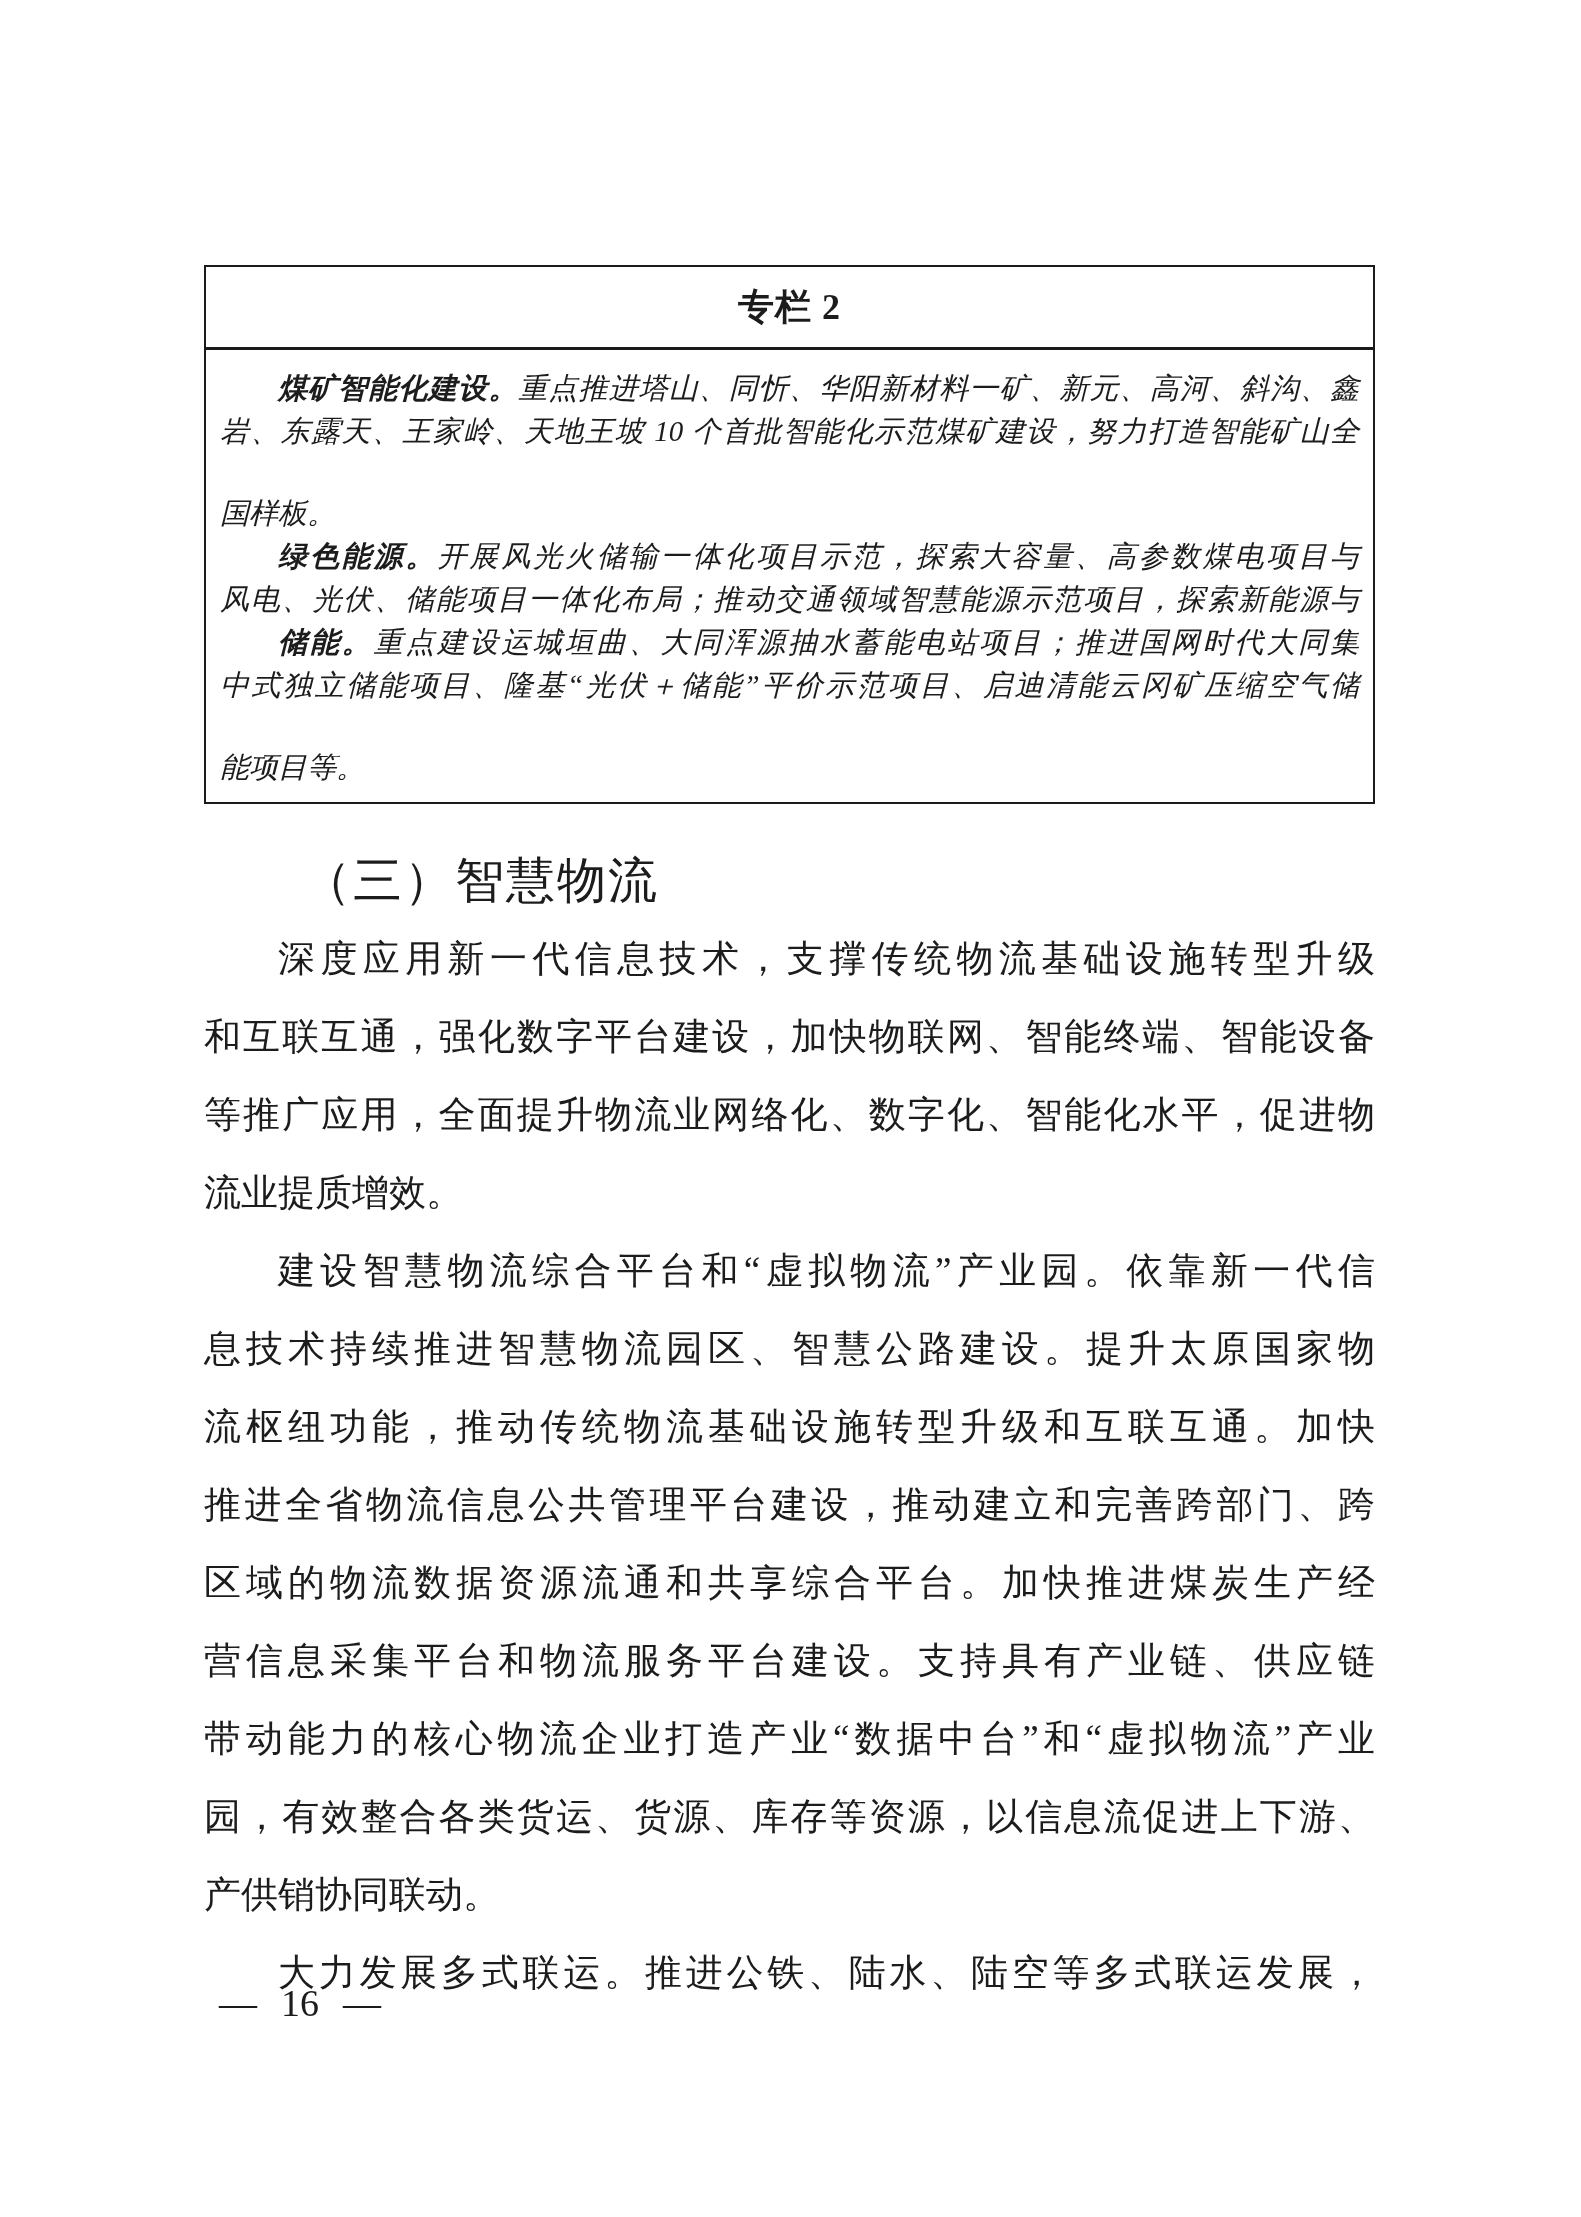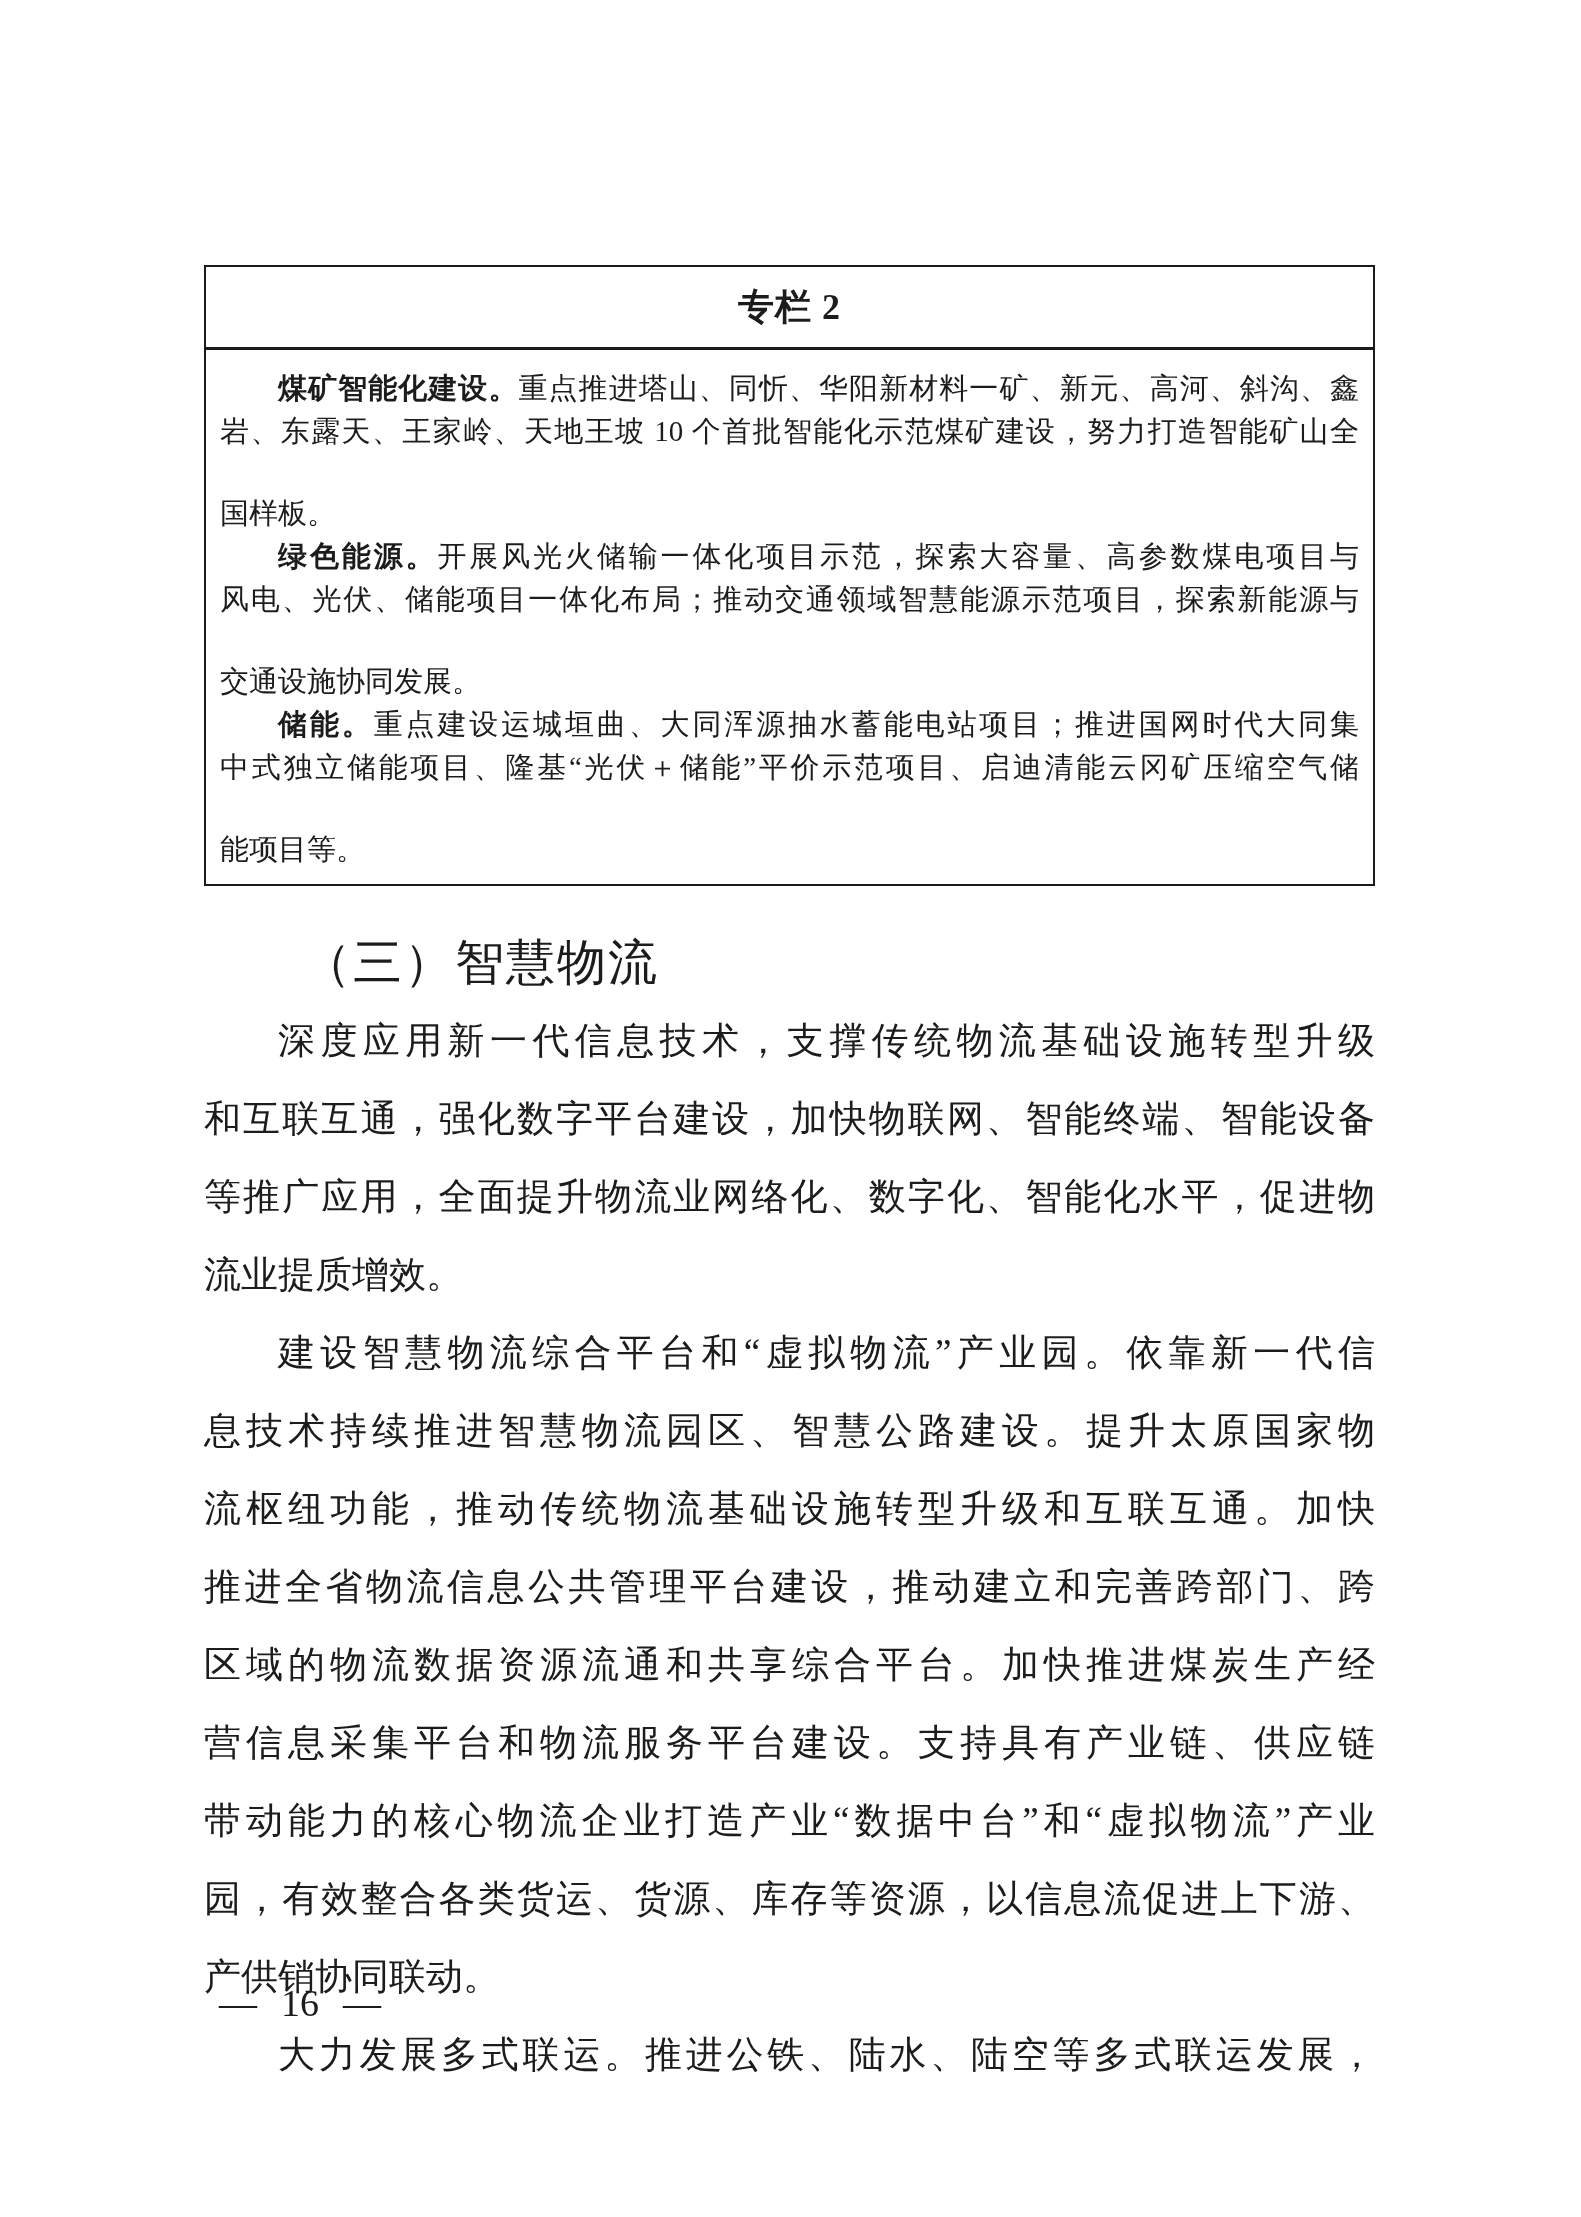--- a/index.html
+++ b/index.html
@@ -38,20 +38,21 @@
     letter-spacing: 1px;
   }
   .callout-body {
     padding: 17px 14px 13px 14px;
     font-size: 29px;
     line-height: 43px;
   }
   .cline {
     text-align: justify;
     text-align-last: justify;
+    font-style: italic;
   }
   .cline.end { text-align-last: left; margin-top: 39px; }
   .cline.indent { text-indent: 2em; }
   .cline b { font-weight: 700; }
 
   
   .body-text {
     margin-top: 38px;
     font-size: 37px;
     line-height: 78px;
@@ -90,21 +91,20 @@
   <div class="callout">
     <div class="callout-title">
       <span>专栏 2</span>
     </div>
     <div class="callout-body">
       <div class="cline indent"><b>煤矿智能化建设。</b><span>重点推进塔山、同忻、华阳新材料一矿、新元、高河、斜沟、鑫</span></div>
       <div class="cline">岩、东露天、王家岭、天地王坡 10 个首批智能化示范煤矿建设，努力打造智能矿山全</div>
       <div class="cline end">国样板。</div>
       <div class="cline indent"><b>绿色能源。</b><span>开展风光火储输一体化项目示范，探索大容量、高参数煤电项目与</span></div>
       <div class="cline">风电、光伏、储能项目一体化布局；推动交通领域智慧能源示范项目，探索新能源与</div>
-      <div class="cline end">交通设施协同发展。</div>
       <div class="cline indent"><b>储能。</b><span>重点建设运城垣曲、大同浑源抽水蓄能电站项目；推进国网时代大同集</span></div>
       <div class="cline">中式独立储能项目、隆基“光伏＋储能”平价示范项目、启迪清能云冈矿压缩空气储</div>
       <div class="cline end">能项目等。</div>
     </div>
   </div>
 
   <div class="body-text">
     <div class="section-heading">（三）智慧物流</div>
     <div class="bline indent">深度应用新一代信息技术，支撑传统物流基础设施转型升级</div>
     <div class="bline">和互联互通，强化数字平台建设，加快物联网、智能终端、智能设备</div>

